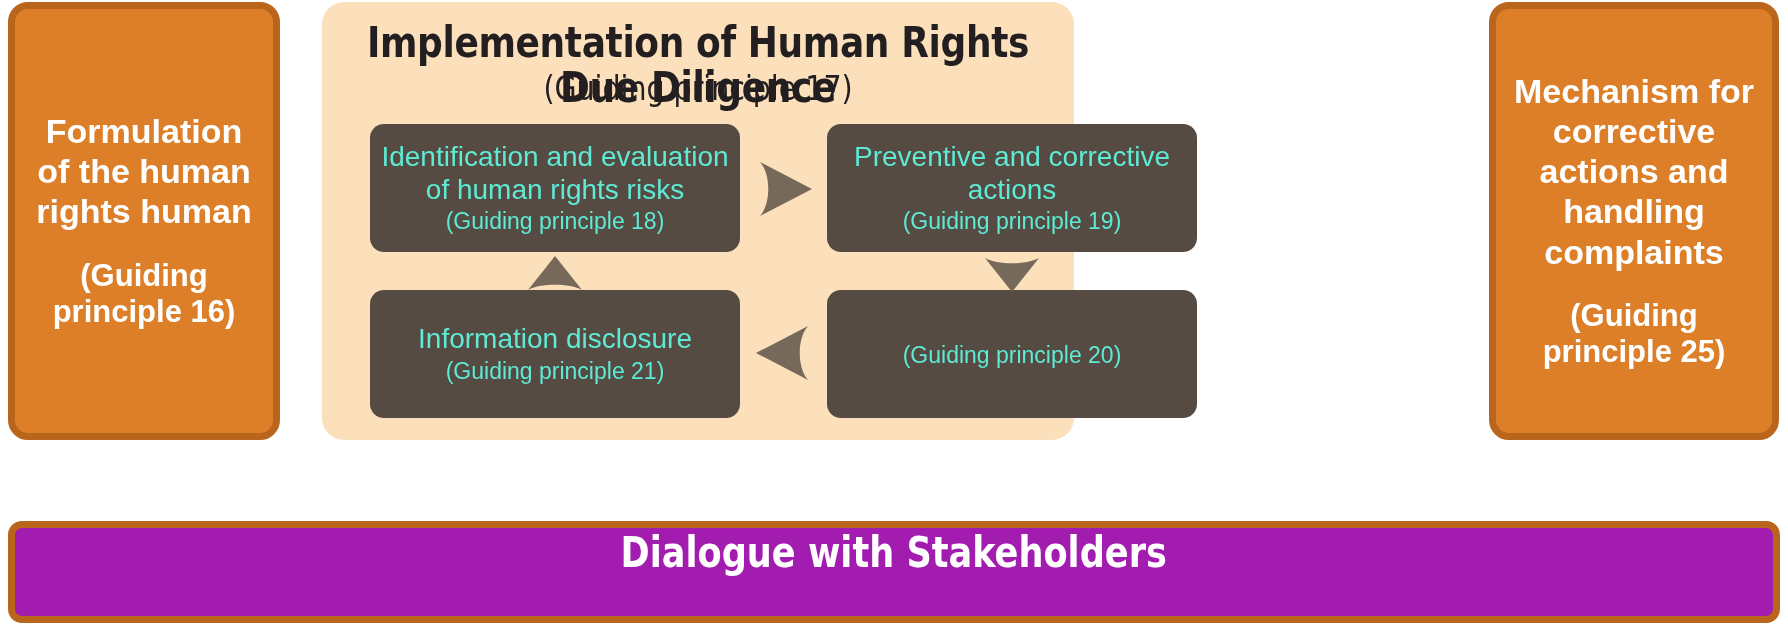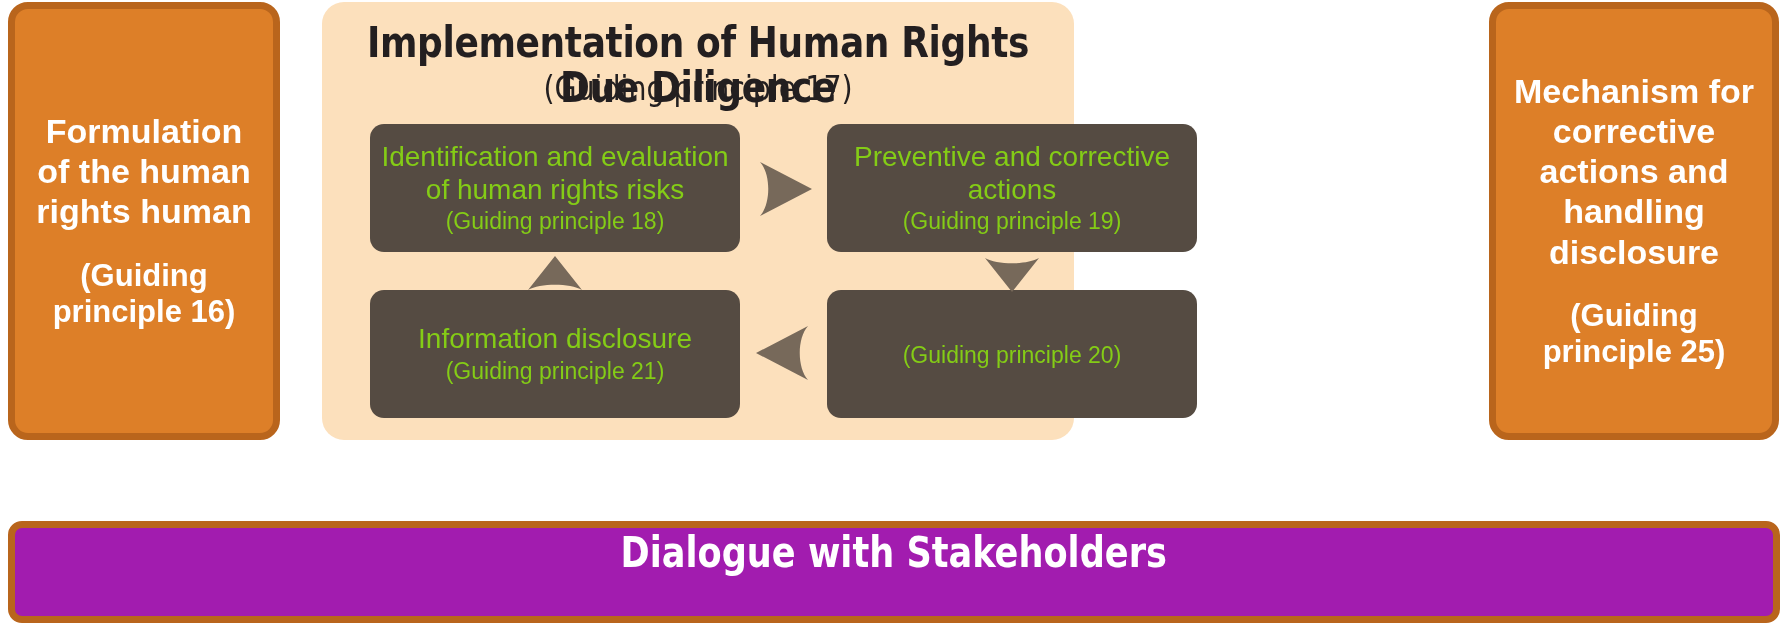--- a/index.html
+++ b/index.html
@@ -95,21 +95,21 @@
     font-size: 34px;
     transform: scaleX(0.93);
   }
 
   
   .pbox {
     position: absolute;
     box-sizing: border-box;
     background: #554B42;
     border-radius: 14px;
-    color: #84cc16;
+    color: #5eead4;
     display: flex;
     flex-direction: column;
     align-items: center;
     justify-content: center;
     text-align: center;
     padding: 6px 10px;
     line-height: 1.17;
   }
   .pbox .ptitle {
     font-size: 28px;
@@ -216,21 +216,21 @@
     <div class="arrow" id="arrow-up">
       <svg viewBox="0 0 58 40" width="58" height="40" aria-hidden="true">
         <path d="M2 36 L29 2 L56 36 C44 29 14 29 2 36 Z" fill="#77695A"></path>
       </svg>
     </div>
 
   </div>
 
   <div class="side-panel" id="panel-right">
     <div>
-      <span>Mechanism for corrective actions and handling disclosure</span>
+      <span>Mechanism for corrective actions and handling complaints</span>
       <span class="panel-sub">(Guiding principle 25)</span>
     </div>
   </div>
 
   <div id="bottom-bar">
     <span id="bottom-bar-label">Dialogue with Stakeholders</span>
   </div>
 
 </div>
 

